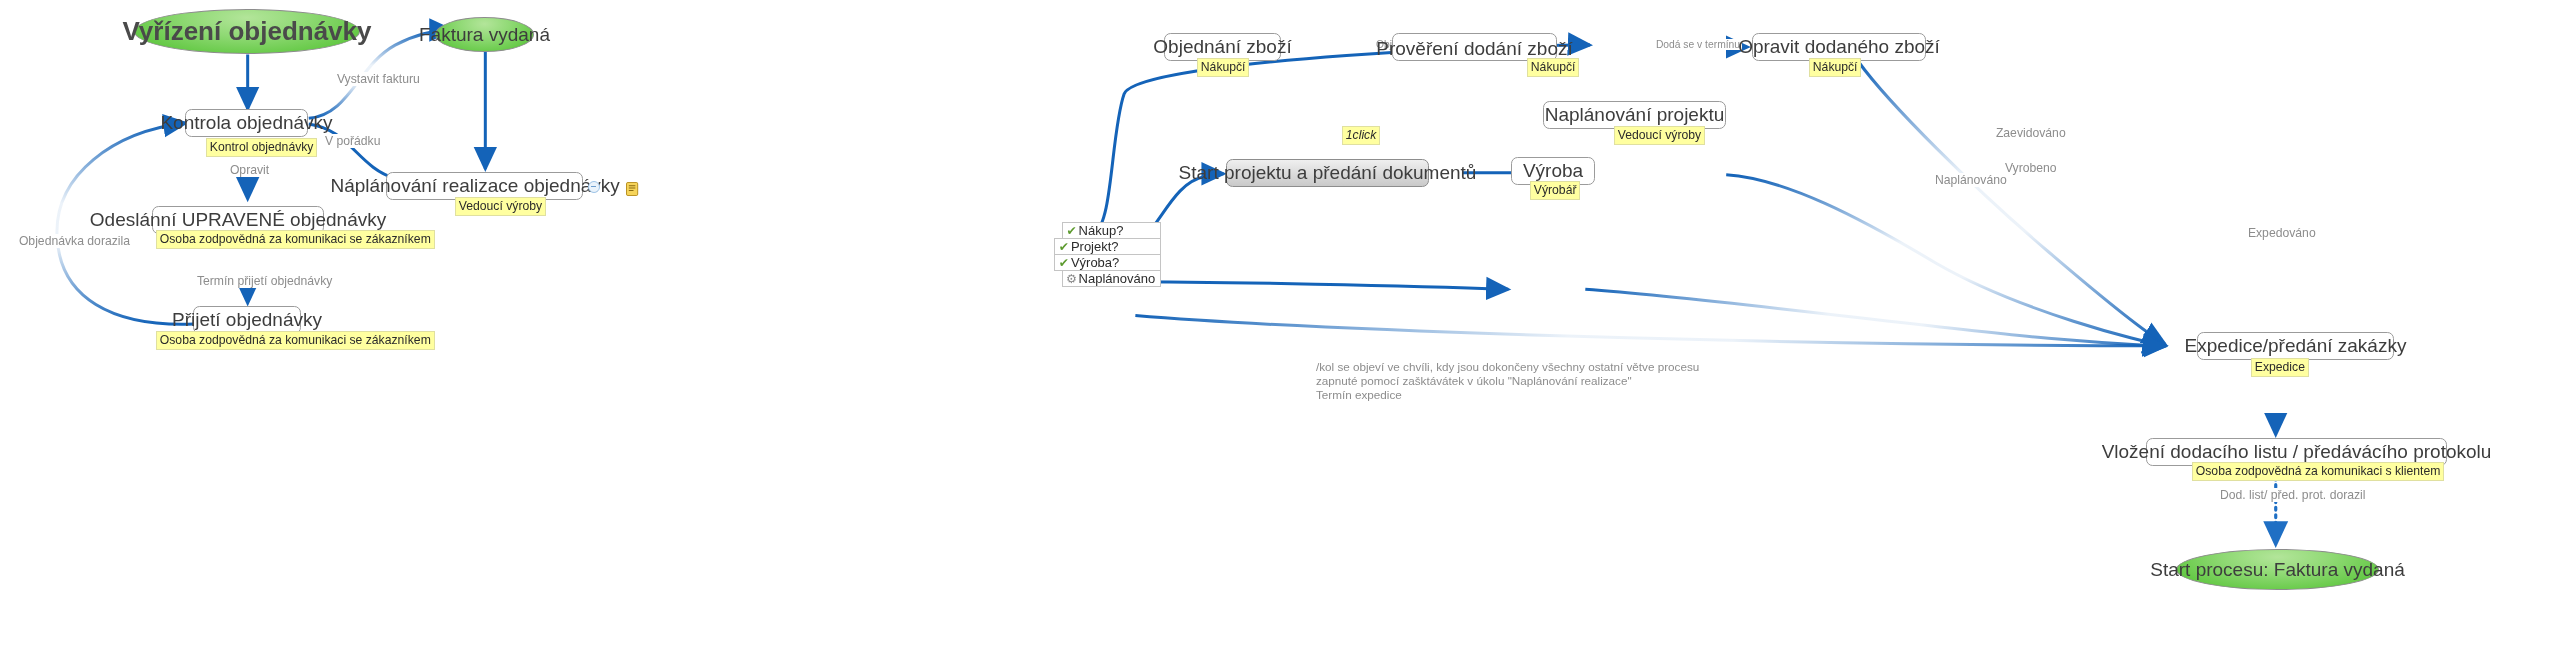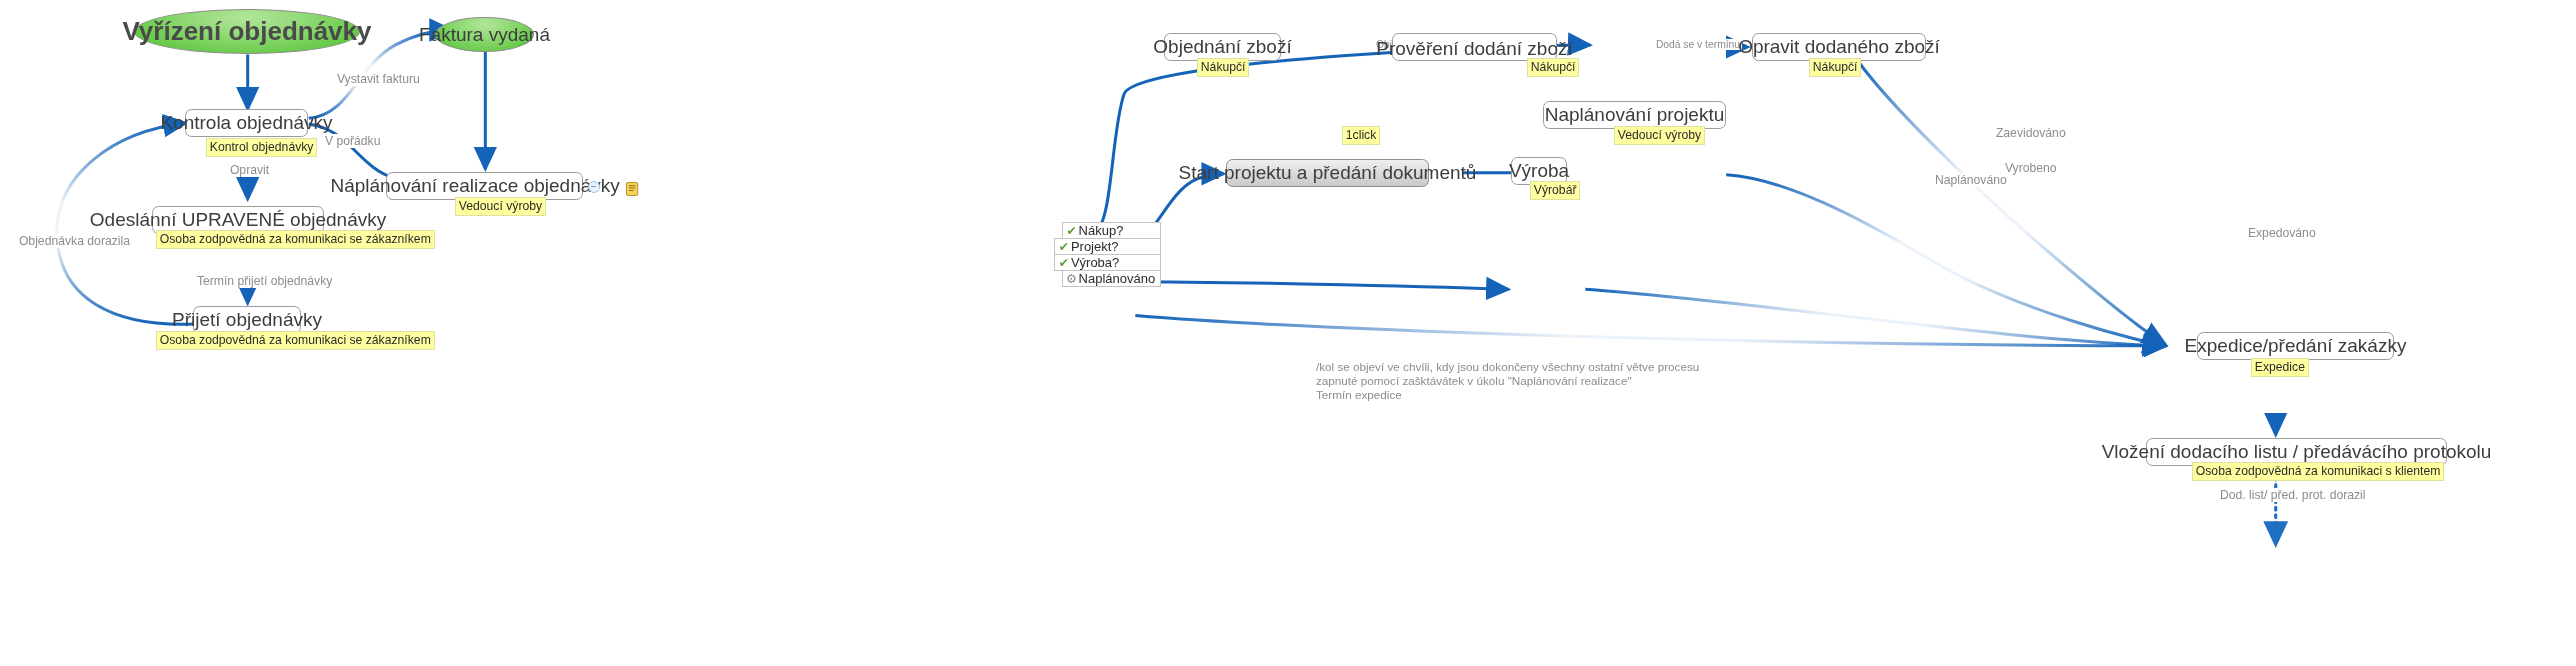--- a/index.html
+++ b/index.html
@@ -254,42 +254,45 @@
   <div class="tag" style="left:1527px;top:58px;">Nákupčí</div>
 
   <div class="node" style="left:1752px;top:33px;width:174px;">
     <span>Opravit dodaného zboží</span>
   </div>
   <div class="tag" style="left:1809px;top:58px;">Nákupčí</div>
 
   <div class="node gray" style="left:1226px;top:101px;width:203px;top:159px;">
     <span>Start projektu a předání dokumentů</span>
   </div>
-  <div class="tag" style="left:1342px;top:126px;">1click</div>
+  <div class="tag" style="left:1342px;top:126px;font-style:italic;">1click</div>
 
   <div class="node" style="left:1543px;top:101px;width:183px;">
     <span>Naplánování projektu</span>
   </div>
   <div class="tag" style="left:1614px;top:126px;">Vedoucí výroby</div>
 
-  <div class="node" style="left:1511px;top:157px;width:56px;">
+  <div class="node" style="left:1511px;top:157px;width:84px;">
     <span>Výroba</span>
   </div>
   <div class="tag" style="left:1530px;top:181px;">Výrobář</div>
 
   <div class="node" style="left:2197px;top:332px;width:197px;">
     <span>Expedice/předání zakázky</span>
   </div>
   <div class="tag" style="left:2251px;top:358px;">Expedice</div>
 
   <div class="node" style="left:2146px;top:438px;width:301px;">
     <span>Vložení dodacího listu / předávácího protokolu</span>
   </div>
   <div class="tag" style="left:2192px;top:462px;">Osoba zodpovědná za komunikaci s klientem</div>
 
+  <div class="ellipse small" style="left:2176px;top:549px;width:203px;height:41px;">
+    <span>Start procesu: Faktura vydaná</span>
+  </div>
 
   <div class="elabel" style="left:335px;top:72px;">Vystavit fakturu</div>
   <div class="elabel" style="left:323px;top:134px;">V pořádku</div>
   <div class="elabel" style="left:228px;top:163px;">Opravit</div>
   <div class="elabel" style="left:17px;top:234px;">Objednávka dorazila</div>
   <div class="elabel" style="left:195px;top:274px;">Termín přijetí objednávky</div>
 
   <div class="elabel tiny" style="left:1374px;top:39px;">Objednáno</div>
   <div class="elabel tiny" style="left:1654px;top:39px;">Dodá se v termínu</div>
   <div class="elabel" style="left:1994px;top:126px;">Zaevidováno</div>

